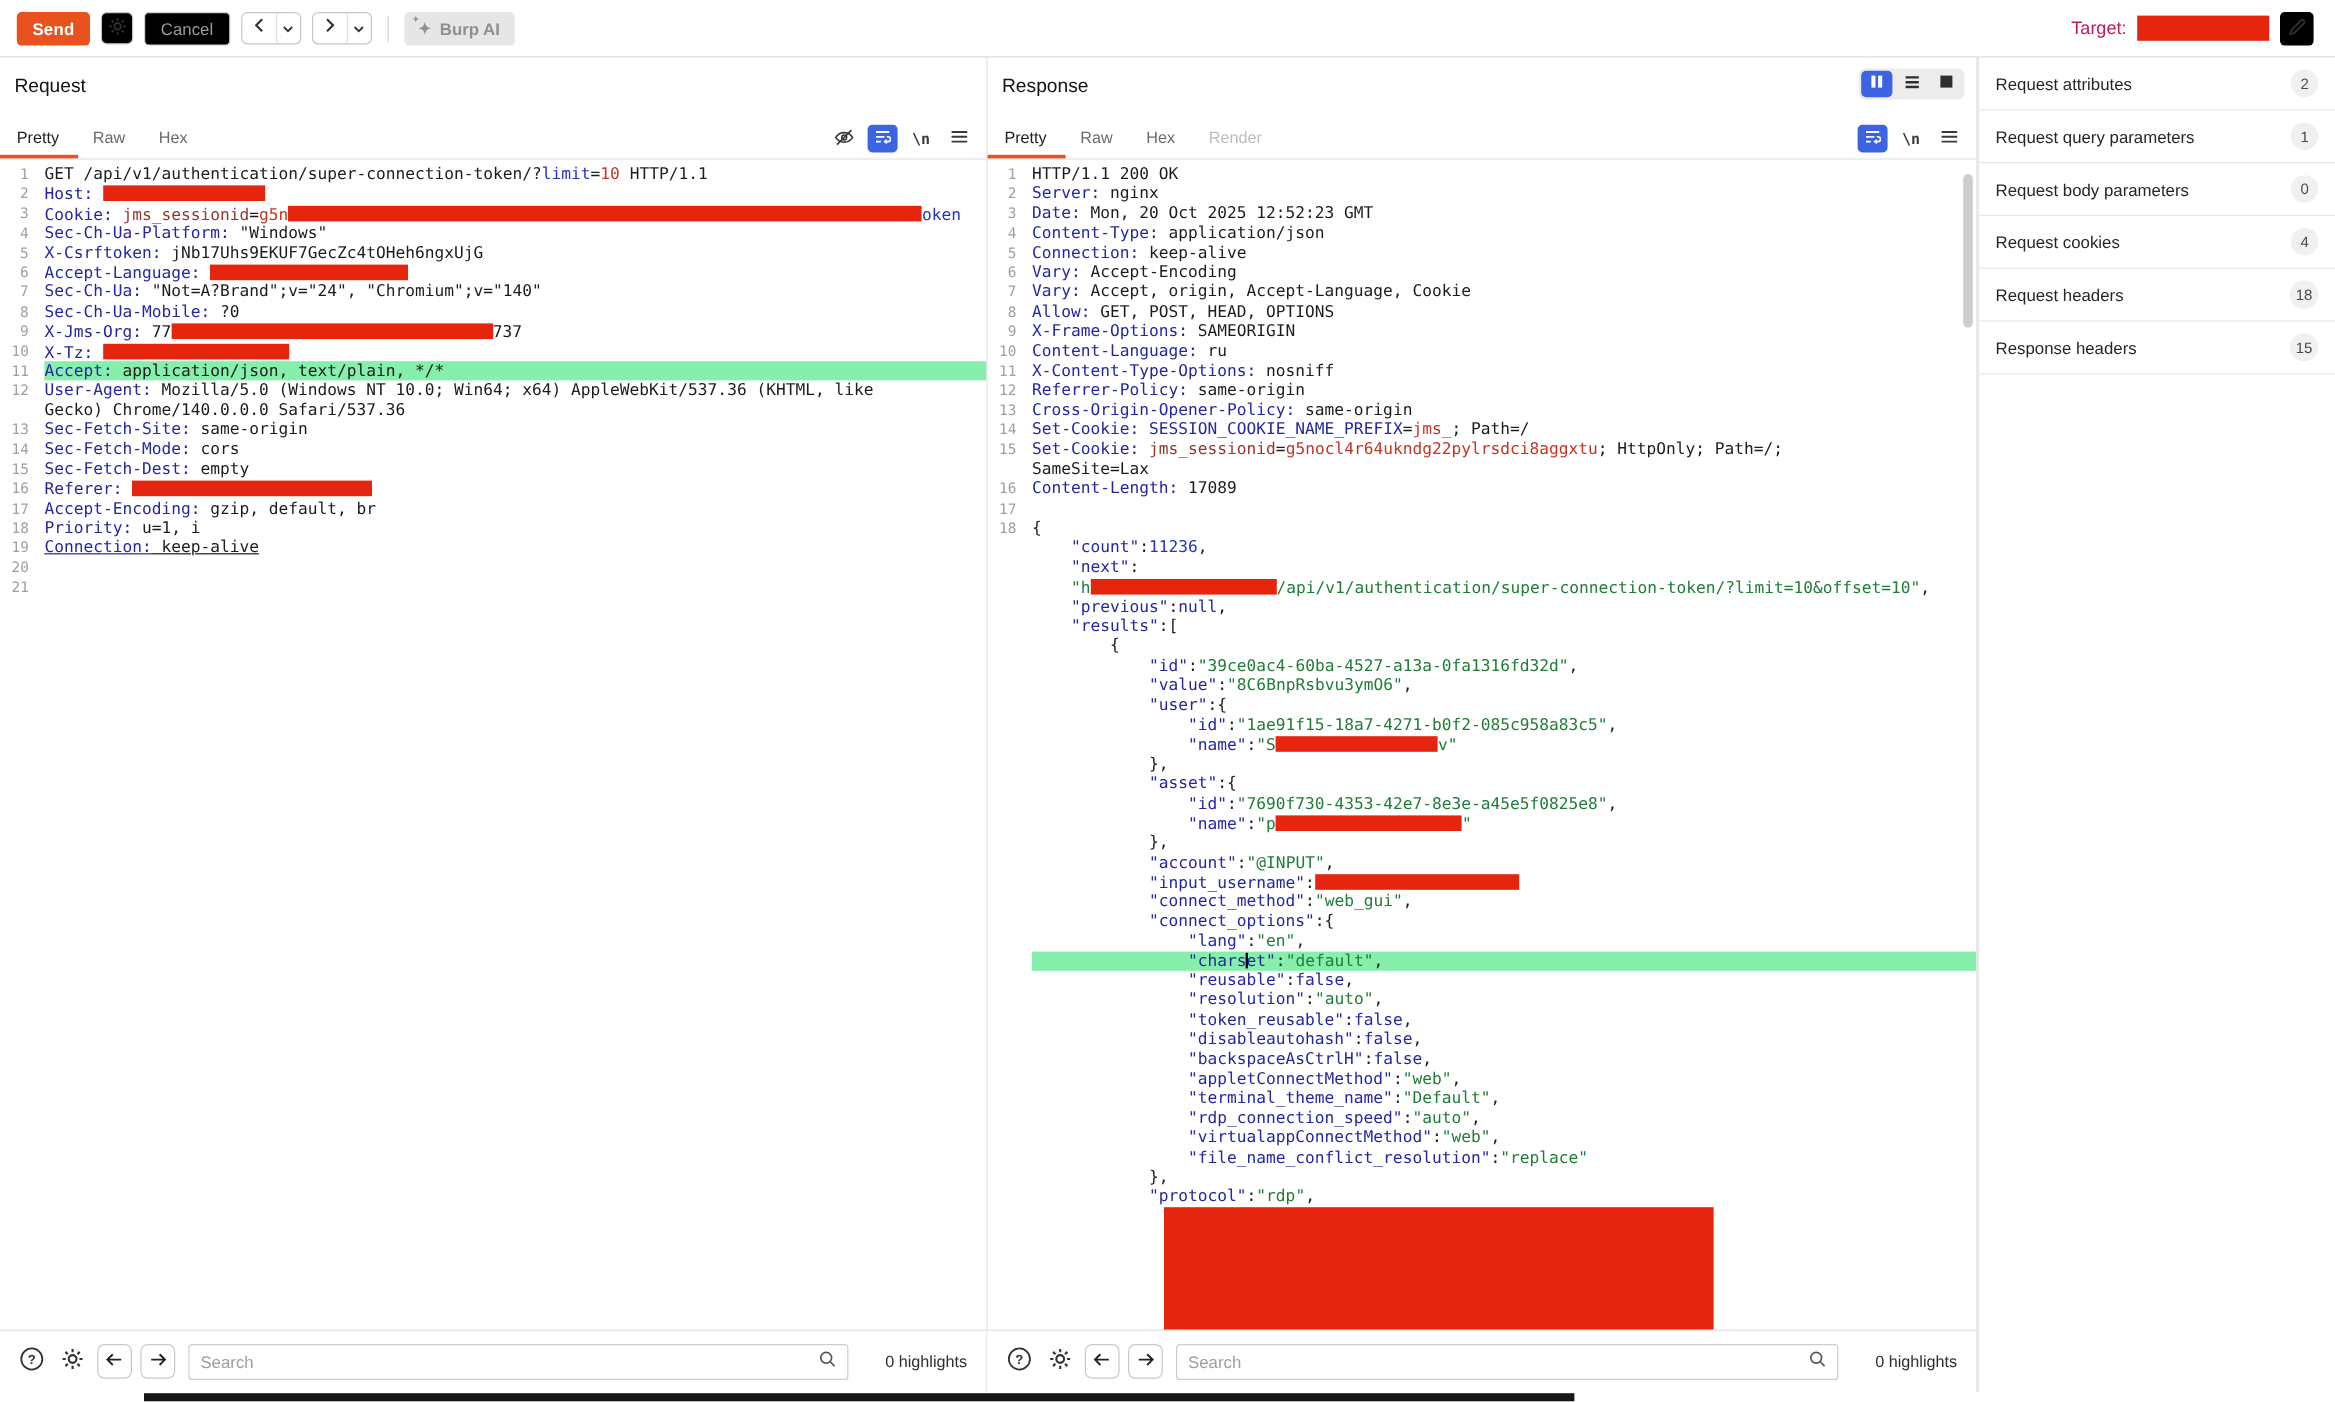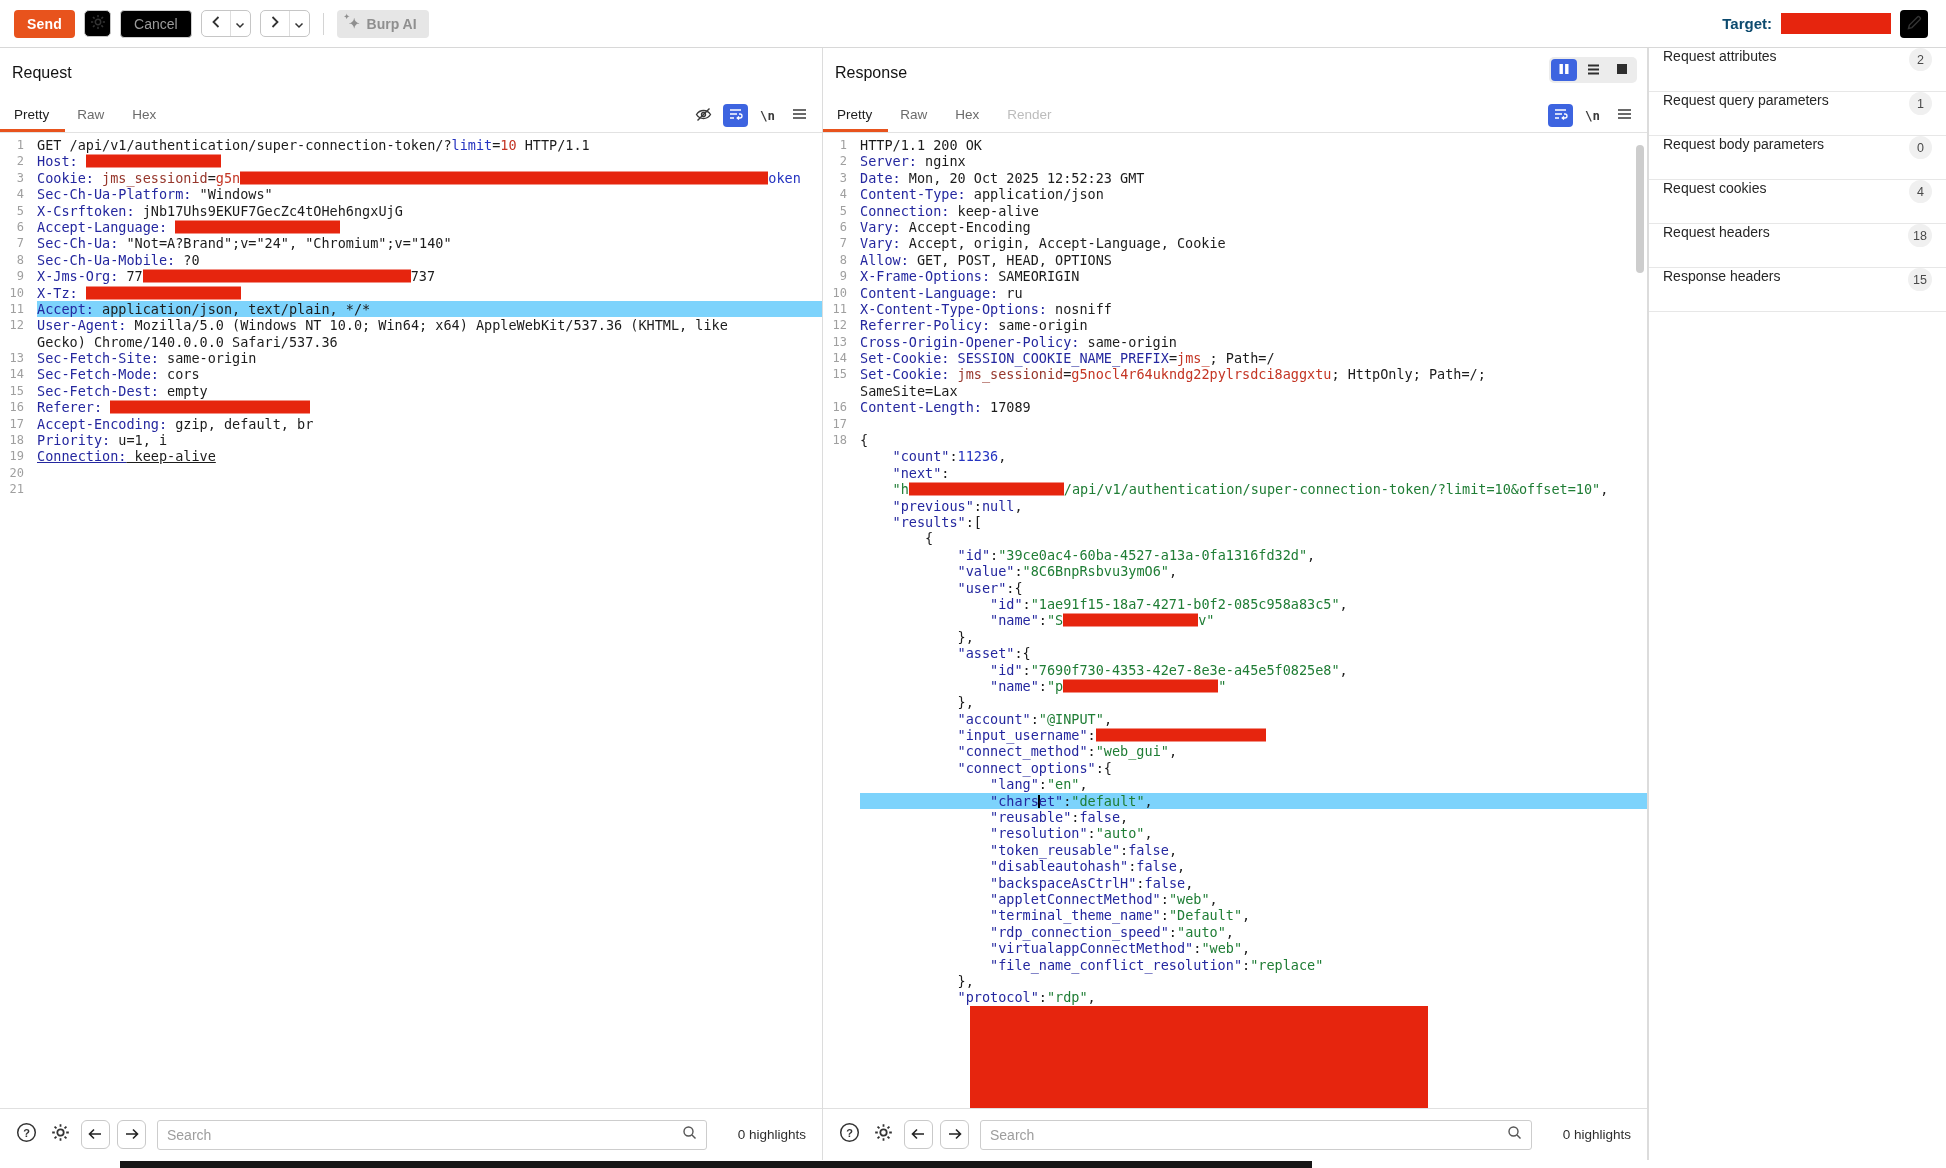--- a/index.html
+++ b/index.html
@@ -14,21 +14,21 @@
   .btn-cancel{border:1px solid #cfcfcf;color:#9a9a9a;padding:5px 13px}
   .seg{display:flex;border:1px solid #c6c6c6;border-radius:5px;overflow:hidden;height:27px}
   .seg>div{display:flex;align-items:center;justify-content:center;color:#333}
   .seg .main-btn{width:29px;border-right:1px solid #dedede}
   .seg .dd-btn{width:19px}
   .vsep{width:1px;height:22px;background:#d4d4d4;margin:0 4px}
   .btn-ai{background:#e6e6e6;color:#8f8f8f;font-weight:bold;padding:6px 12px;gap:7px}
   .sparkle{font-size:13px;line-height:1;color:#8f8f8f;position:relative}
   .sparkle i{font-style:normal;position:absolute;font-size:7px;left:-5px;top:-4px}
   .target{margin-left:auto;display:flex;align-items:center;gap:9px}
-  .target-label{font-weight:bold;font-size:15px;color:#0c4a6e}
+  .target-label{font-weight:normal;font-size:15px;color:#be185d}
   .target-redact{width:110px;height:21px;background:#e6250e}
   .btn-pencil{width:28px;height:28px;border:none;color:#333}
 
   
   .main{height:1112px;flex:none;display:flex}
   .vdivider{width:1px;background:#dcdcdc;flex:none}
   .panel{display:flex;flex-direction:column;background:#fff;flex:none}
   .panel.req{width:822px}
   .panel.resp{width:824px}
 
@@ -45,21 +45,21 @@
   .mini .nl{font-family:"DejaVu Sans Mono",monospace;font-weight:bold;font-size:12.5px}
   .layout-toggles{position:absolute;right:10px;top:9px;display:flex;gap:3px;background:#ececec;border-radius:5px;padding:2px}
   .lt{width:26px;height:22px;border-radius:4px;display:flex;align-items:center;justify-content:center;color:#2e2e2e;cursor:pointer}
   .lt.active{background:#3d64e0;color:#fff}
 
   
   .code-area{flex:1;overflow:hidden;padding-top:4px;position:relative;font-family:"DejaVu Sans Mono",monospace;font-size:13.5px;line-height:16.4px;cursor:text}
   .row{display:flex;height:16.4px;white-space:pre}
   .ln{width:24px;text-align:right;color:#9f9f9f;flex:none;font-size:12px}
   .code{margin-left:13px;flex:1}
-  .row.hl .code{background:#7dd3fc}
+  .row.hl .code{background:#86efac}
   .row.ul .code span{text-decoration:underline}
   .tok-k{color:#24279f}
   .tok-v{color:#1c1c1c}
   .tok-b{color:#2433c0}
   .tok-r{color:#c43524}
   .tok-m{color:#96362b}
   .tok-g{color:#1f7d35}
   .redact{display:inline-block;background:#e6250e;height:13px;transform:translateY(1.5px)}
   .caret{display:inline-block;width:2px;height:13px;background:#000;vertical-align:-2px;margin:0 -1px}
   .block-redact{display:inline-block;background:#e6250e}
@@ -76,21 +76,21 @@
   .highlights{margin-left:24px;font-size:13.5px;color:#2e2e2e;white-space:nowrap}
 
   
   .inspector{flex:1;display:flex;flex-direction:column;background:#fff;border-left:1px solid #dcdcdc}
   .insp-head{height:48px;flex:none;border-bottom:1px solid #e3e3e3;display:flex;align-items:center;padding:0 13px}
   .insp-title{font-weight:bold;font-size:15px;color:#121212}
   .insp-icons{margin-left:auto;display:flex;align-items:center;gap:4px}
   .dock{width:27px;height:23px;border-radius:4px;display:flex;align-items:center;justify-content:center;color:#3a3a3a;background:#ececec;cursor:pointer}
   .dock.active{background:#3d64e0;color:#fff}
   .expander{width:24px;height:24px;display:flex;align-items:center;justify-content:center;color:#333;margin-left:7px;cursor:pointer}
-  .insp-row{height:44px;flex:none;border-bottom:1px solid #e7e7e7;display:flex;padding:0 14px;font-size:14px;color:#262626;cursor:pointer}
+  .insp-row{height:44px;flex:none;border-bottom:1px solid #e7e7e7;display:flex;align-items:center;padding:0 14px;font-size:14px;color:#262626;cursor:pointer}
   .insp-count{margin-left:auto;min-width:23px;height:23px;border-radius:12px;background:#f0f0f0;color:#4a4a4a;font-size:12.5px;display:flex;align-items:center;justify-content:center;padding:0 5px}
 
   
   .bottom-strip{height:8px;flex:none;position:relative;background:#fff}
   .strip-dark{position:absolute;left:120px;top:1px;width:1192px;height:7px;background:#161616}
 </style>
 </head>
 <body>
 
 <div class="screen">

